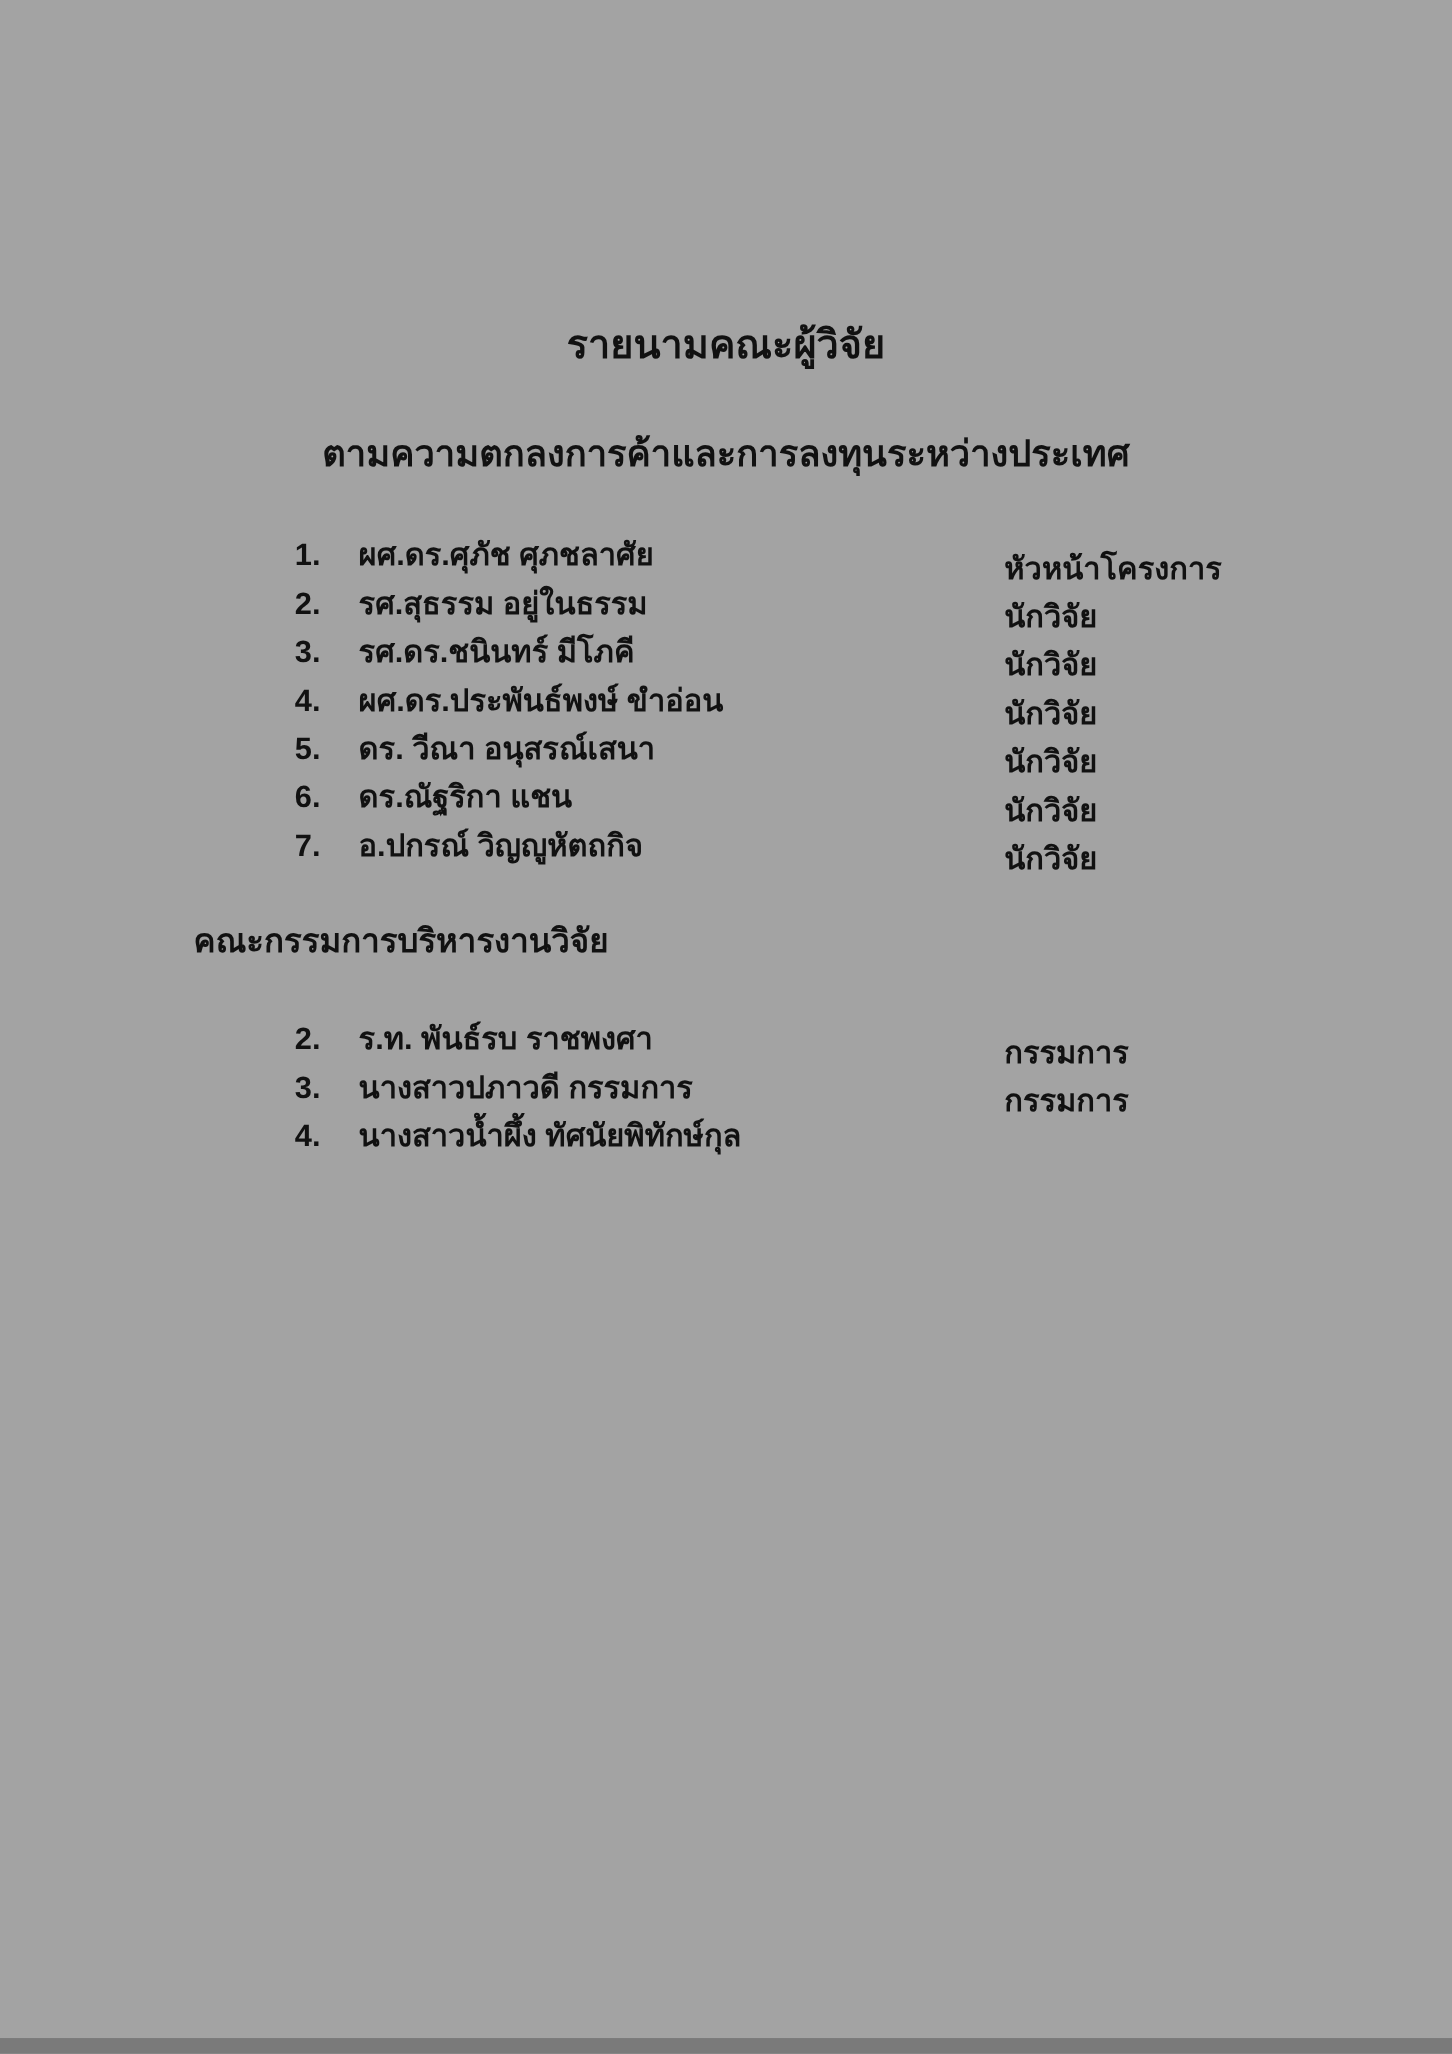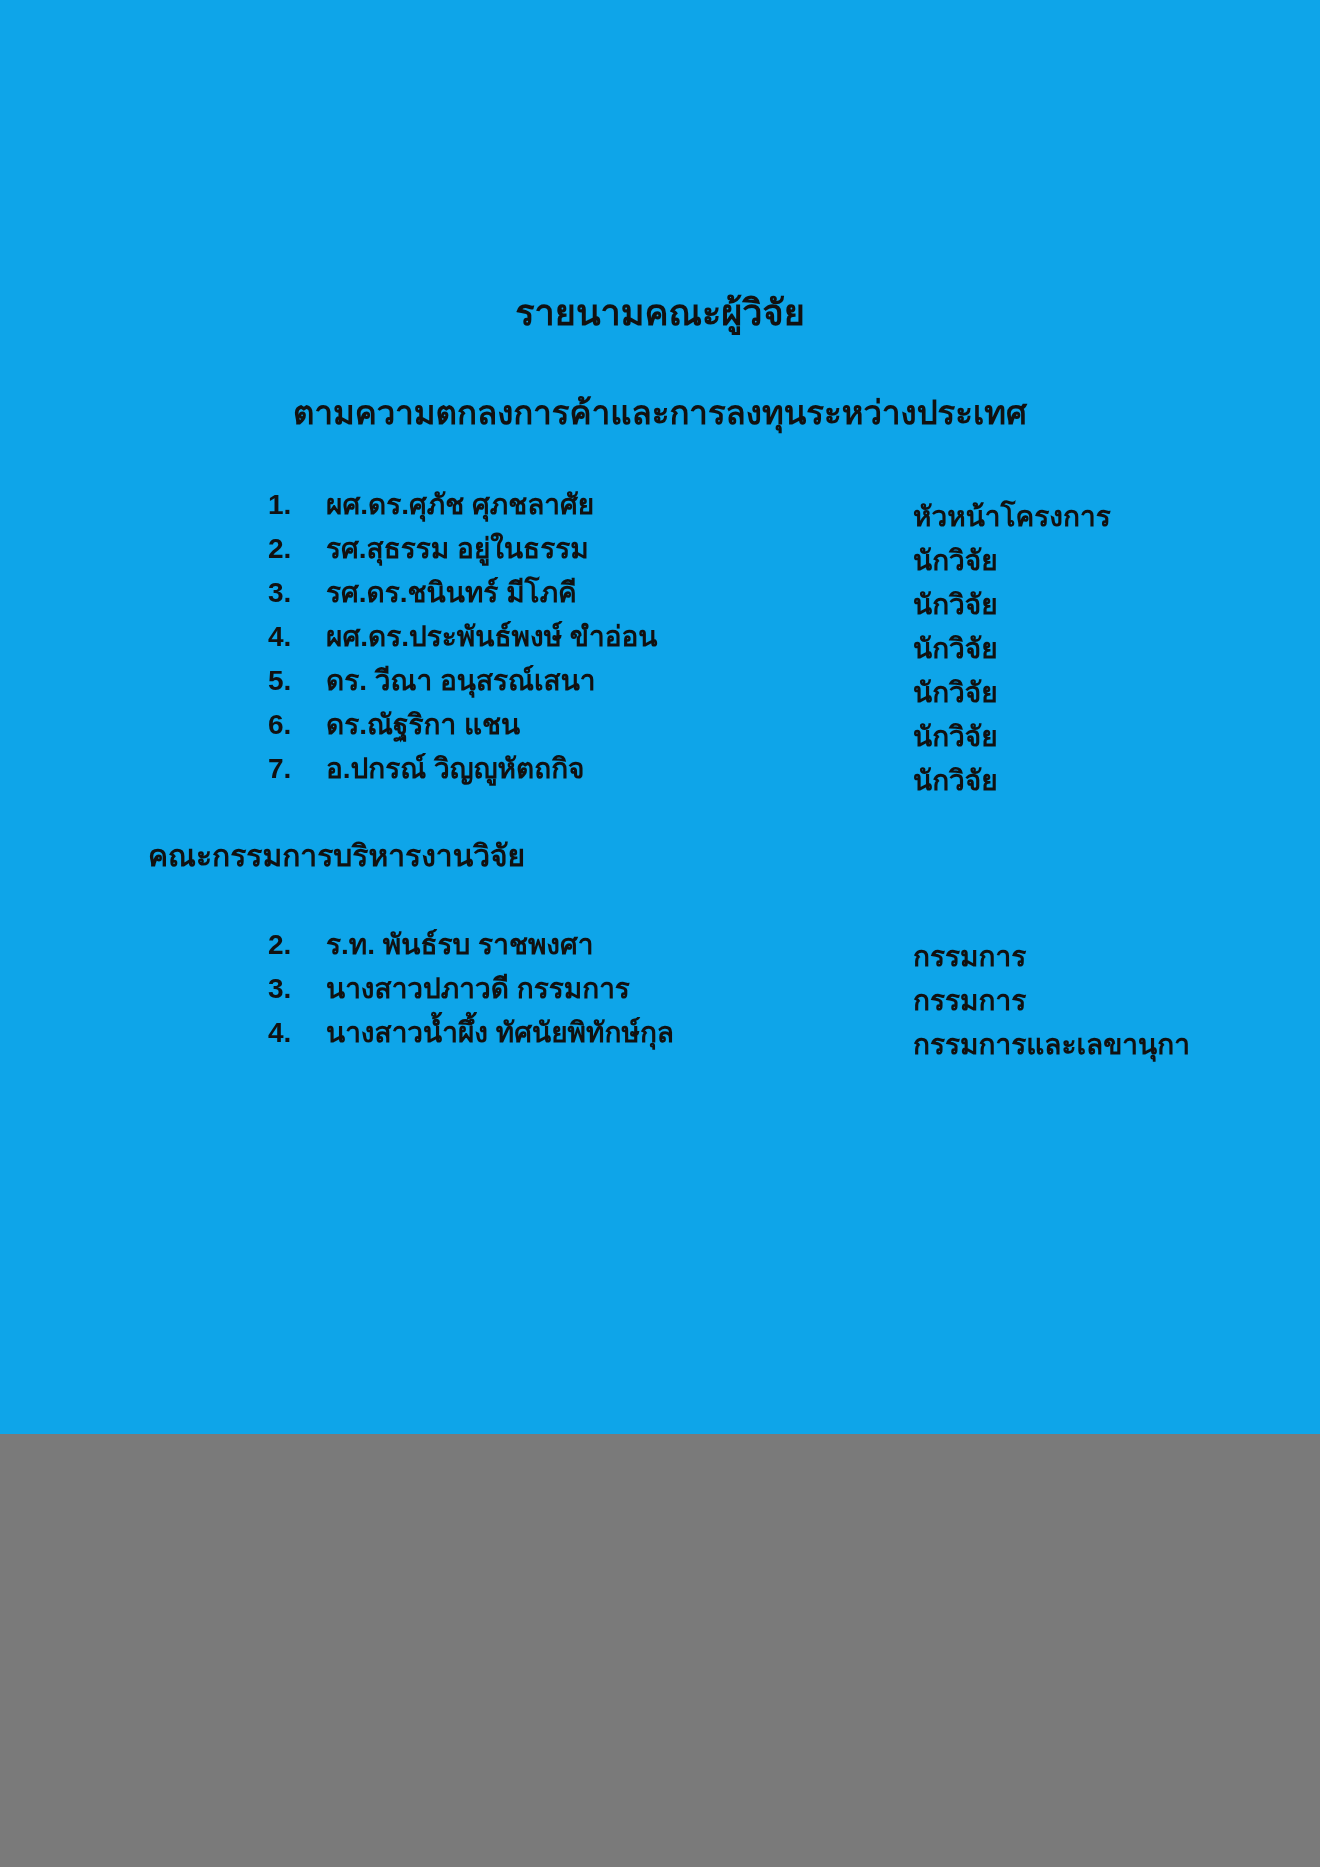--- a/index.html
+++ b/index.html
@@ -5,23 +5,23 @@
 <style>
   html, body {
     margin: 0;
     padding: 0;
     background: #7a7a7a;
     font-family: "Liberation Sans", "DejaVu Sans", sans-serif;
   }
   .page {
     position: relative;
     width: 1320px;
-    height: 1434px;
+    height: 1853px;
     margin: 0 auto;
-    background: #0ea5e9;
+    background: #a3a3a3;
     color: #111111;
     box-sizing: border-box;
     overflow: hidden;
   }
   .title {
     margin: 0;
     padding-top: 287px;
     text-align: center;
     font-size: 36px;
     font-weight: 700;
@@ -36,21 +36,21 @@
     line-height: 1.58;
   }
   .section-heading {
     margin: 0;
     padding-left: 148px;
     font-size: 30px;
     font-weight: 700;
     line-height: 1.4;
   }
   .heading-researchers { padding-top: 96px; }
-  .heading-committee   { padding-top: 44px; }
+  .heading-committee   { padding-top: 44px; margin-left: 28px; }
   .member-list {
     margin: 0;
     padding: 0;
     list-style: none;
   }
   .list-researchers { padding-top: 44px; }
   .list-committee   { padding-top: 46px; }
   .member-row {
     position: relative;
     padding-left: 268px;
@@ -124,17 +124,16 @@
     <li class="member-row">
       <span class="member-no">2.</span><span class="member-name">ร.ท. พันธ์รบ ราชพงศา</span>
       <span class="member-role">กรรมการ</span>
     </li>
     <li class="member-row">
       <span class="member-no">3.</span><span class="member-name">นางสาวปภาวดี กรรมการ</span>
       <span class="member-role">กรรมการ</span>
     </li>
     <li class="member-row">
       <span class="member-no">4.</span><span class="member-name">นางสาวน้ำผึ้ง ทัศนัยพิทักษ์กุล</span>
-      <span class="member-role">กรรมการและเลขานุกา</span>
     </li>
   </ul>
 
 </div>
 
 </body></html>

